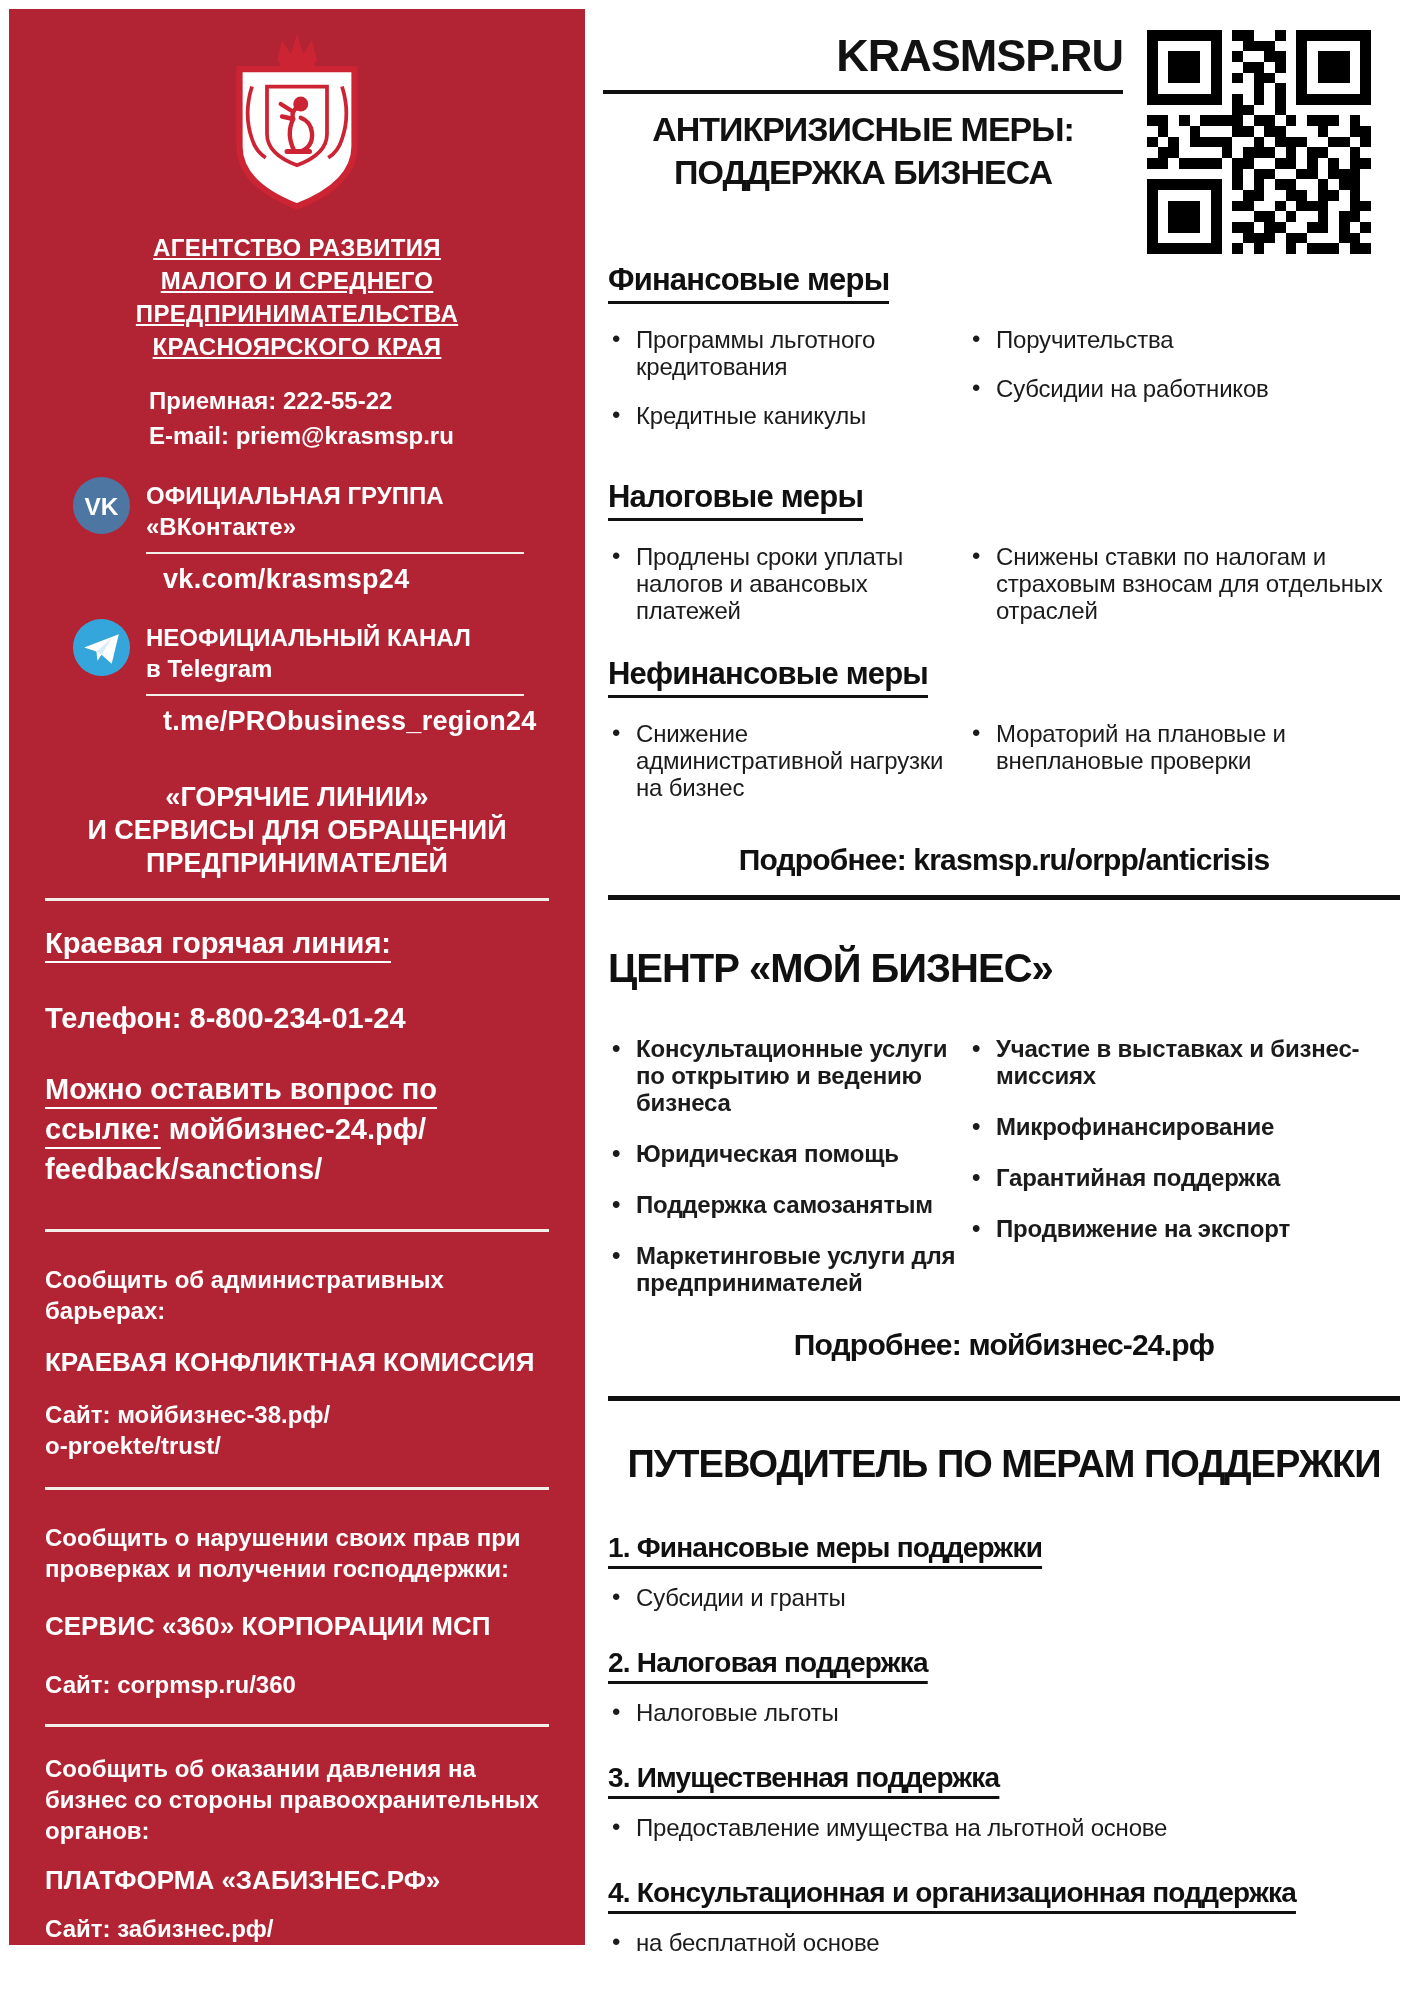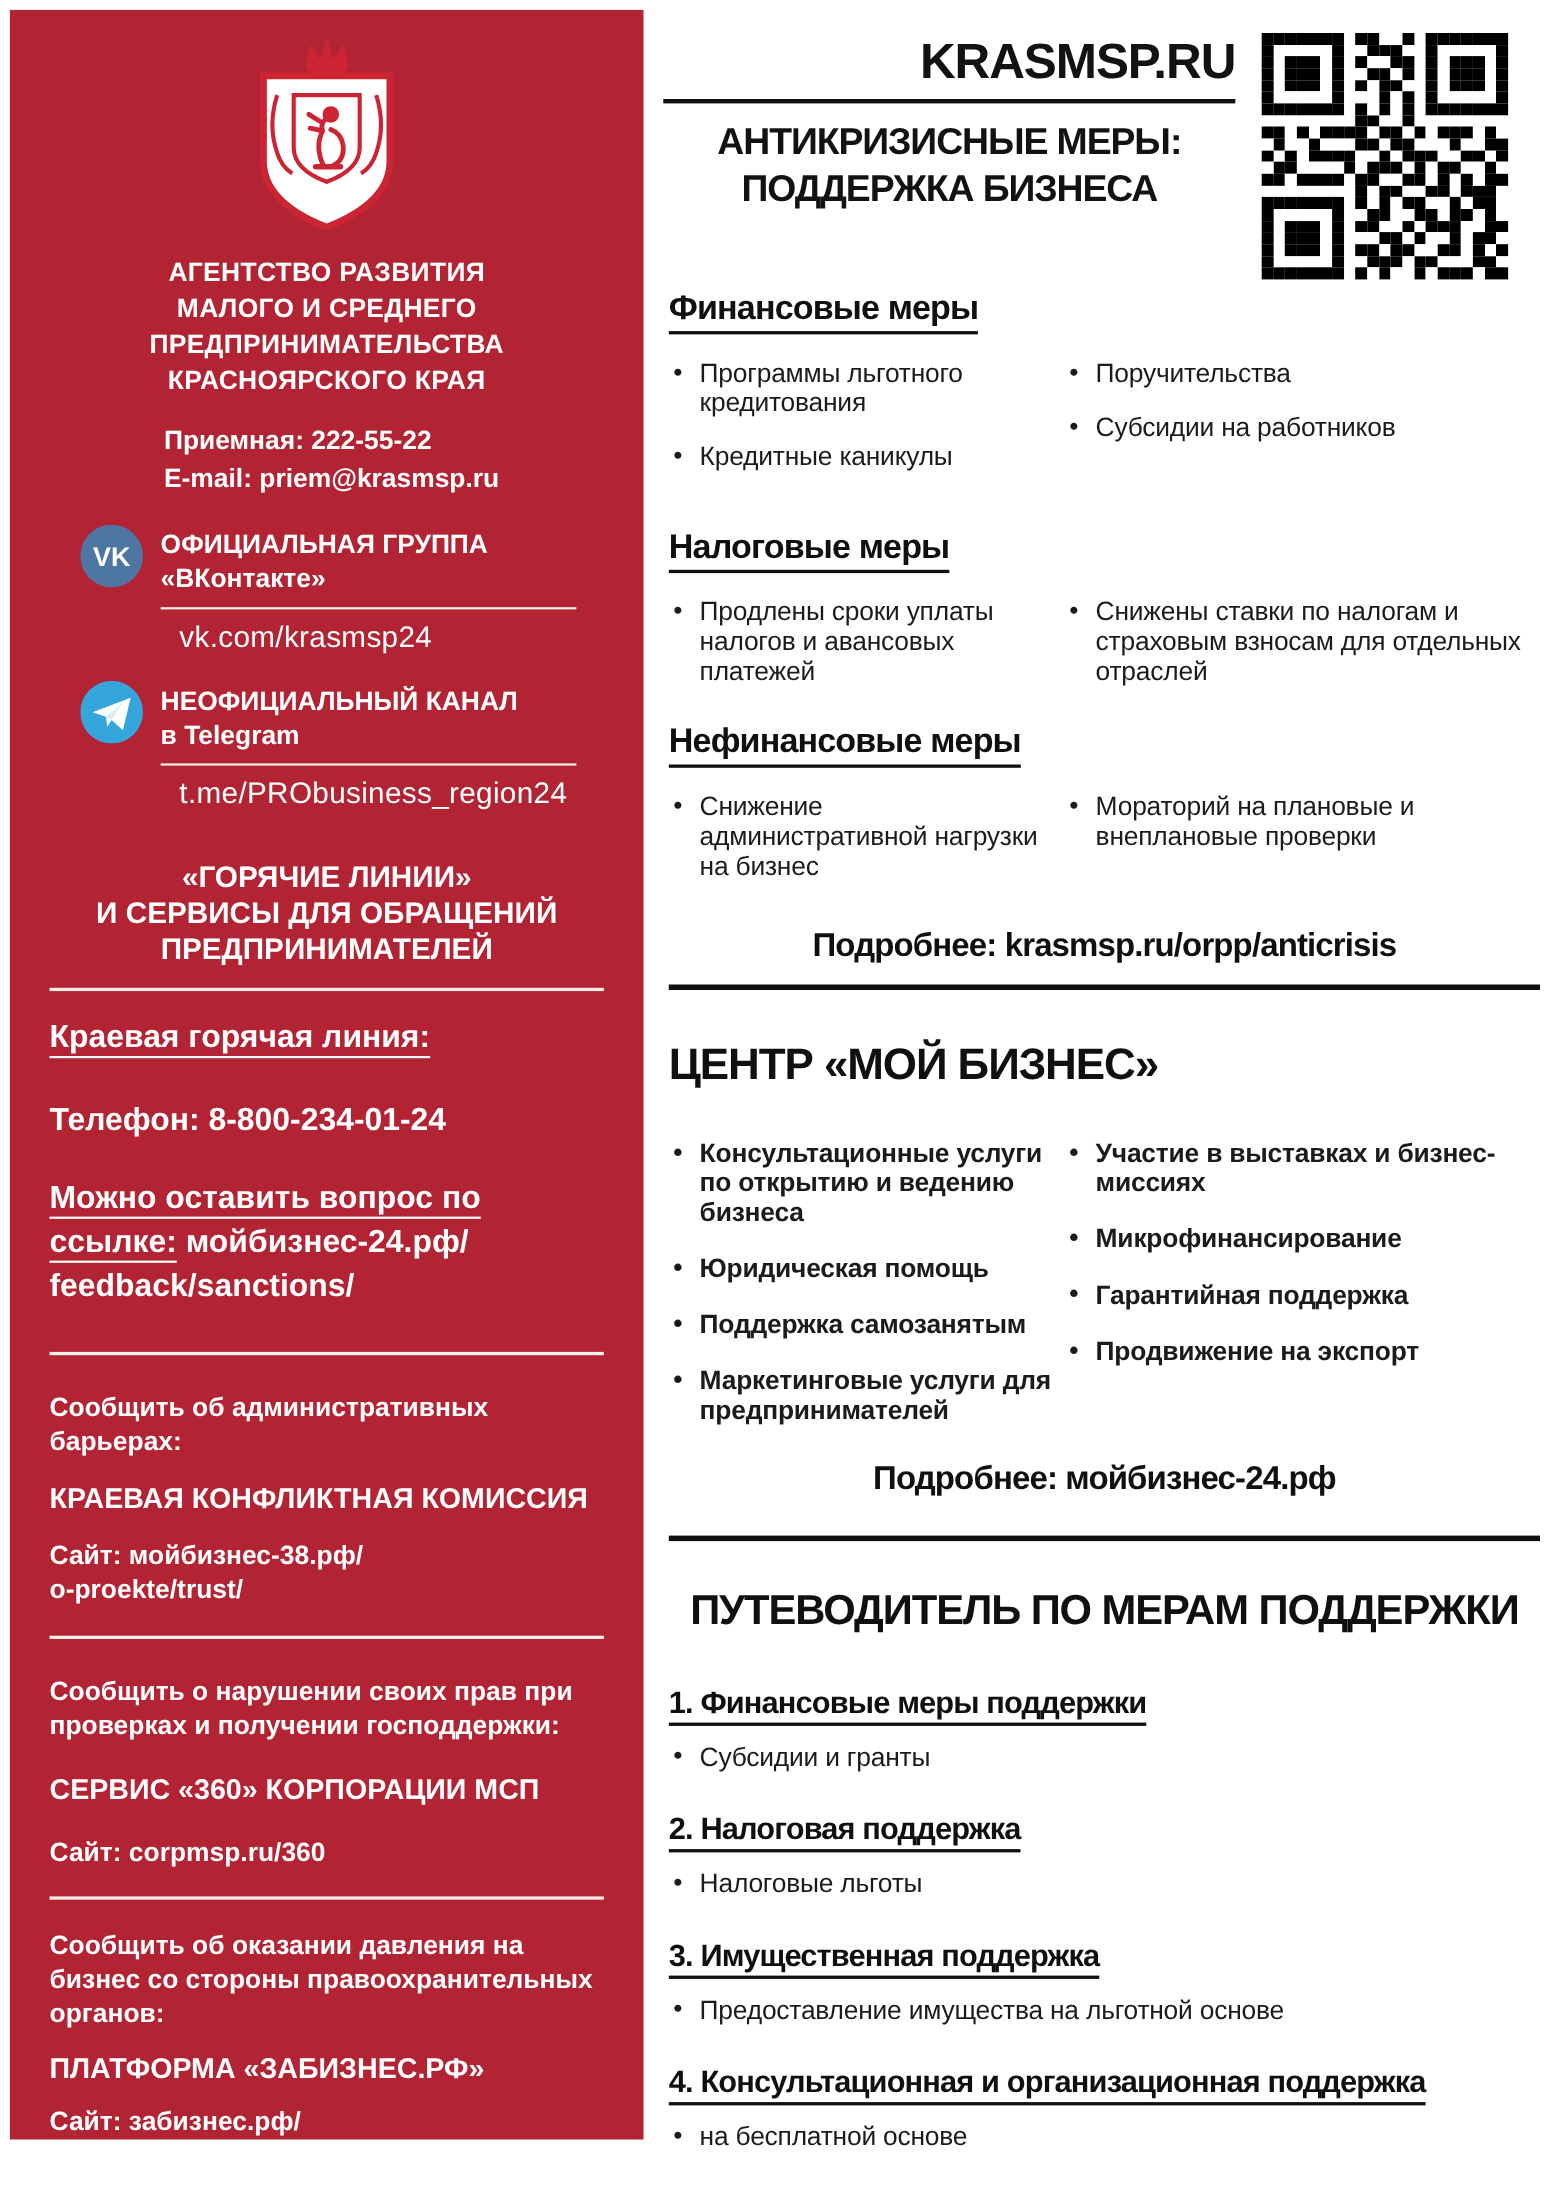--- a/index.html
+++ b/index.html
@@ -3,26 +3,26 @@
 <meta charset="utf-8">
 <style>
   html,body{margin:0;padding:0;background:#fff;}
   body{font-family:"Liberation Sans","DejaVu Sans",sans-serif;}
   .page{position:relative;width:1414px;height:2000px;background:#fff;overflow:hidden;}
 
   
   .sidebar{position:absolute;left:9px;top:9px;width:576px;height:1936px;background:#b22434;color:#fff;}
   .side-inner{padding:14px 36px 0 36px;}
   .emblem{width:150px;margin:6px auto 0;display:block;}
-  .agency{text-align:center;font-weight:700;font-size:24px;line-height:33px;letter-spacing:.3px;white-space:pre-line;margin-top:14px;}
+  .agency{text-align:center;font-weight:700;font-size:24px;line-height:33px;letter-spacing:.3px;white-space:pre-line;margin-top:14px;text-decoration:underline;}
   .contact{font-weight:700;font-size:24px;line-height:35px;margin-top:20px;padding-left:104px;}
   .sm-row{display:flex;align-items:flex-start;gap:16px;margin:24px 0 0 28px;}
   .sm-icon{width:57px;height:57px;flex:none;}
   .sm-text{font-weight:700;font-size:24px;line-height:31px;white-space:pre-line;padding:3px 0 10px;border-bottom:2px solid #f3efe8;width:378px;}
-  .sm-url{font-size:27px;font-weight:400;margin:10px 0 0 118px;letter-spacing:.3px;}
+  .sm-url{font-size:27px;font-weight:700;margin:10px 0 0 118px;letter-spacing:.3px;}
   .hot-title{text-align:center;font-weight:700;font-size:27px;line-height:33px;white-space:pre-line;margin-top:44px;}
   .sdiv{height:3px;background:#f3efe8;border:0;margin:18px 0 0;}
   .hl-label{font-weight:700;font-size:29px;margin-top:26px;text-decoration:underline;text-underline-offset:8px;text-decoration-thickness:2px;}
   .hl-phone{font-weight:700;font-size:29px;margin-top:42px;}
   .q{font-weight:700;font-size:29px;line-height:40px;margin-top:34px;}
   .q .u{text-decoration:underline;text-underline-offset:8px;text-decoration-thickness:2px;text-align:center;}
   .q .blk{display:block;}
   .blk-label{font-weight:700;font-size:24px;line-height:31px;margin-top:32px;}
   .blk-name{font-weight:700;font-size:26px;line-height:33px;margin-top:20px;}
   .blk-site{font-weight:700;font-size:24px;line-height:31px;margin-top:20px;white-space:pre-line;}

